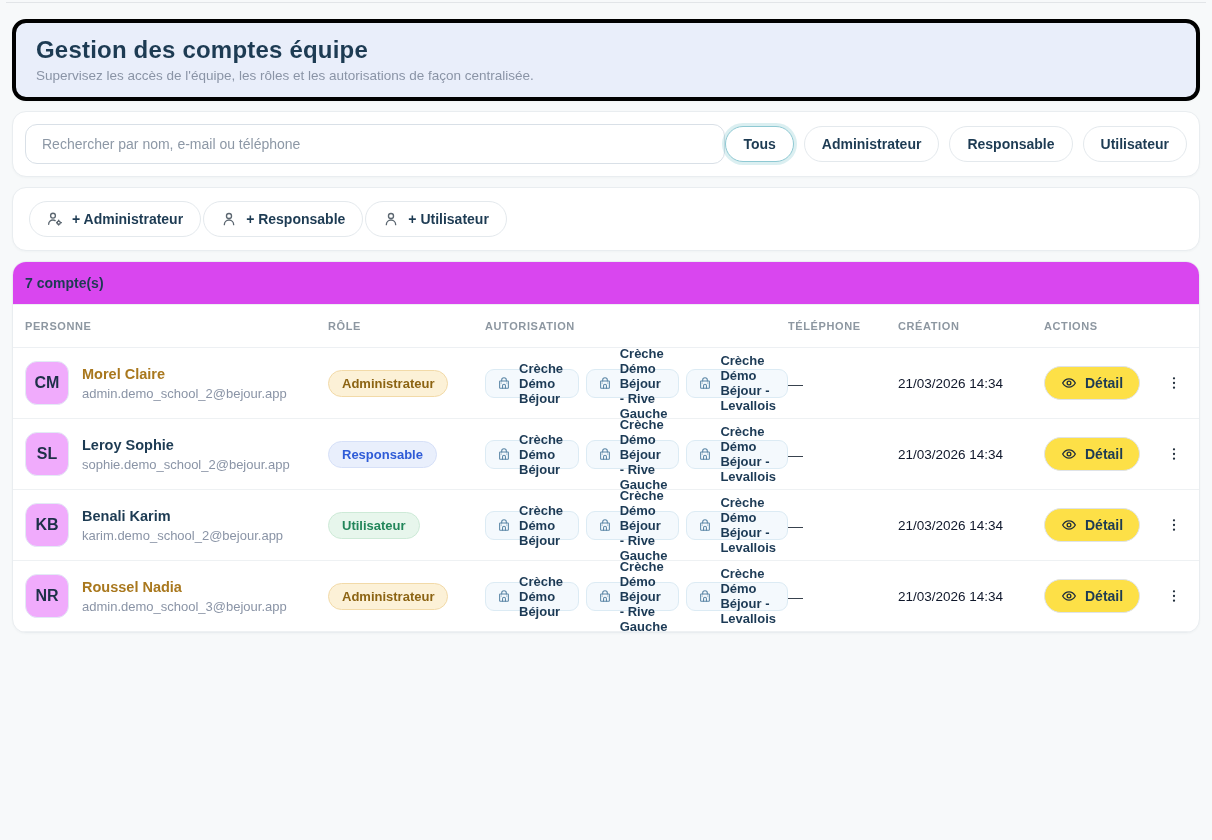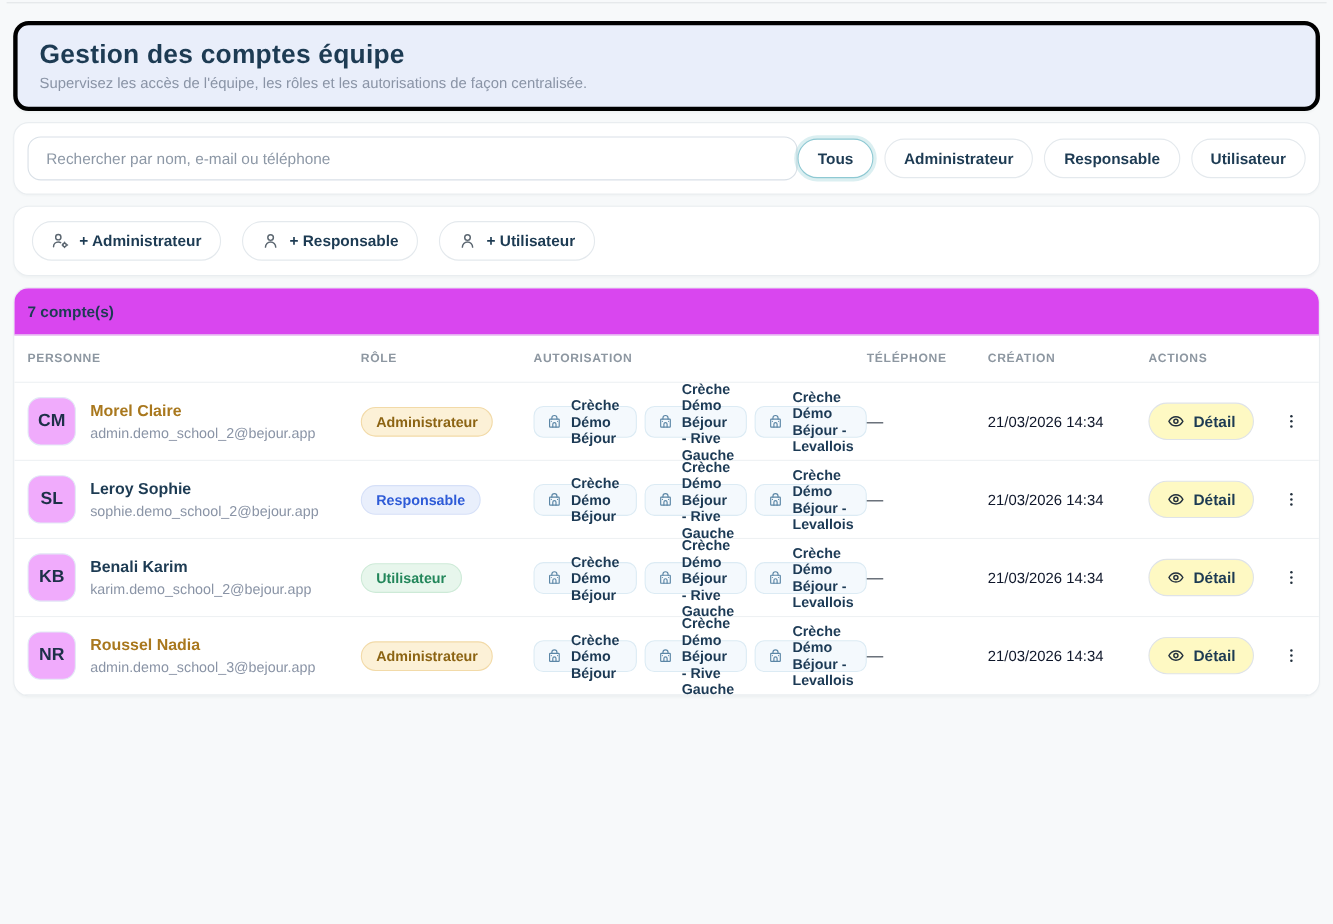--- a/index.html
+++ b/index.html
@@ -51,21 +51,21 @@
     box-shadow:0 0 0 3px rgba(127,196,206,.28);
   }
   
   .add-card {
     margin-top:10px;
     padding:13px 16px;
     display:flex; align-items:center; justify-content:space-between; gap:16px;
   }
   .add-card h2 { font-size:15px; font-weight:bold; color:#1d3b53; }
   .add-card p { font-size:13px; color:#8a94a6; margin-top:6px; }
-  .add-buttons { display:flex; gap:19px; }
+  .add-buttons { display:flex; gap:2px; }
   .add-btn {
     display:flex; align-items:center; gap:9px;
     background:#fff; border:1px solid #e4e9ed; border-radius:999px;
     padding:9px 17px; font-size:14px; font-weight:bold; color:#1d3b53;
     cursor:pointer; white-space:nowrap; font-family:"Liberation Sans", sans-serif;
   }
   .add-btn .icon { display:flex; color:#5b6670; }
   .add-btn .icon svg { width:16px; height:16px; }
   
   .table-card { margin-top:10px; overflow:hidden; }
@@ -110,21 +110,21 @@
     display:flex; align-items:center; gap:8px; padding:0 11px;
     font-size:13px; font-weight:bold; color:#1c3a55;
   }
   .chip .icon { display:flex; color:#5b86a6; }
   .chip .icon svg { width:14px; height:14px; }
   .phone { font-size:15px; color:#38424e; }
   .created { font-size:13.5px; color:#0f172a; }
   .actions-cell { display:flex; align-items:center; justify-content:flex-end; gap:26px; padding-right:12px; }
   .detail-btn {
     display:flex; align-items:flex-start; gap:8px;
-    background:#fef9c3; border:1px solid #dfe3e8; border-radius:999px;
+    background:#fde047; border:1px solid #dfe3e8; border-radius:999px;
     padding:8px 16px; font-size:14px; font-weight:bold; color:#1d3b53;
     cursor:pointer; font-family:"Liberation Sans", sans-serif;
   }
   .detail-btn .icon { display:flex; color:#23303d; }
   .detail-btn .icon svg { width:16px; height:16px; }
   .kebab { display:flex; cursor:pointer; color:#23303d; }
   .kebab svg { width:16px; height:16px; }
 </style>
 </head>
 <body>

